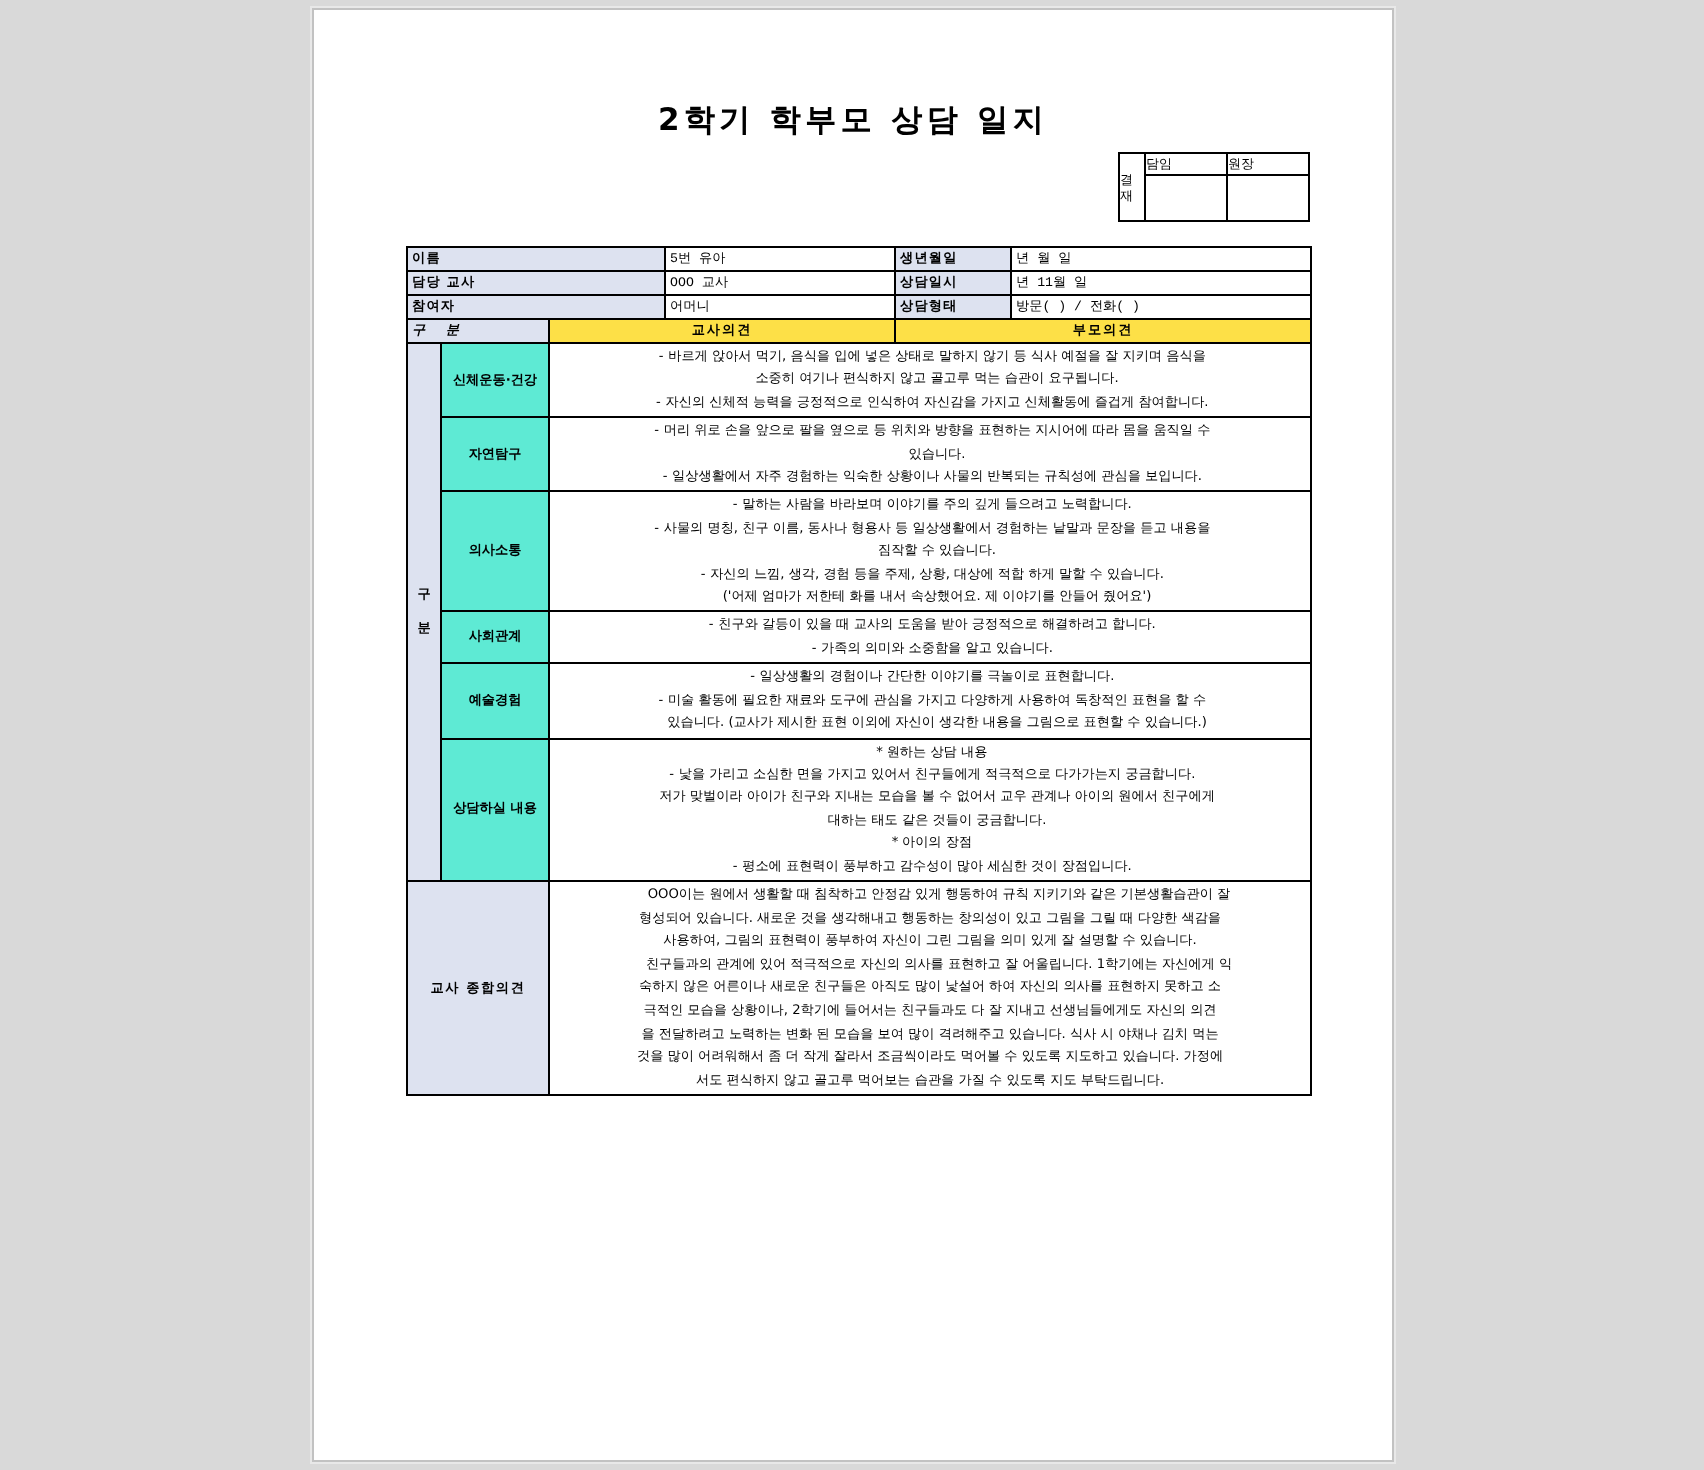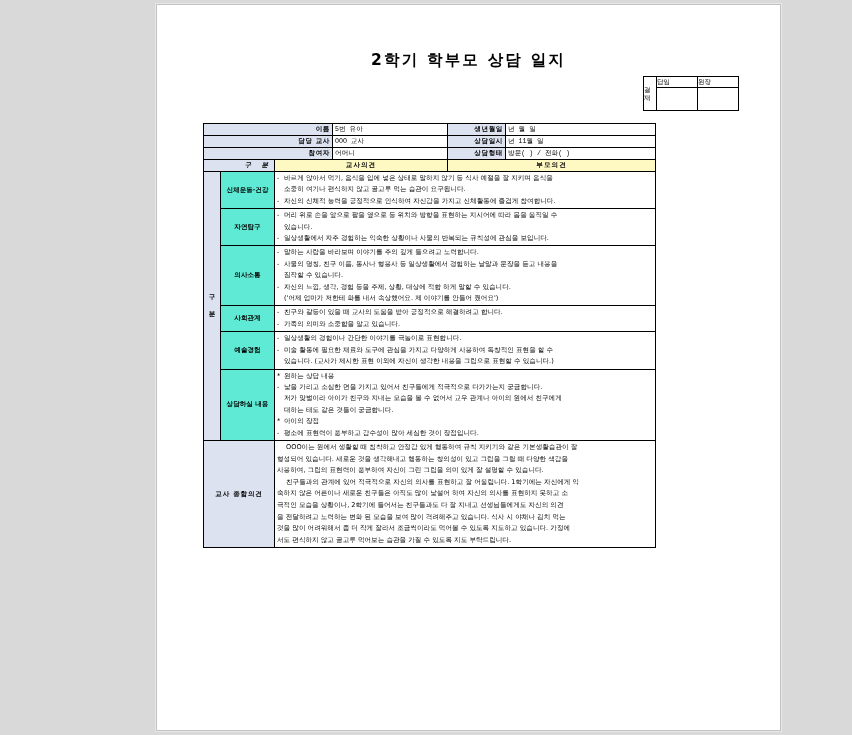--- a/index.html
+++ b/index.html
@@ -6,21 +6,21 @@
   html, body {
     margin: 0; padding: 0;
     width: 852px; height: 735px;
     background: #d9d9d9;
     font-family: "DejaVu Sans", "Liberation Sans", sans-serif;
     overflow: hidden;
   }
   .page-wrap {
     position: absolute;
     left: 156px; top: 4px;
-    width: 625px; height: 727px;
+    width: 541px; height: 727px;
     background: #ffffff;
     border: 1px solid #c2c2c2;
     box-shadow: 0 0 0 1px #e8e8e8;
   }
   .doc-title {
     text-align: center;
     font-size: 15.5px;
     font-weight: 700;
     letter-spacing: 2.2px;
     color: #000;
@@ -56,27 +56,27 @@
   .main-table td {
     border: 1px solid #000;
     font-size: 6.6px;
     color: #000;
     padding: 1px 2px;
     vertical-align: middle;
   }
   .hd {
     background: #dde2f0;
     font-weight: 700;
-    text-align: right;
+    text-align: left;
     letter-spacing: 0.6px;
   }
   .val { text-align: left; font-family: Liberation Mono, monospace; }
   .gubun-head { letter-spacing: 4px; font-style: italic; }
   .col-head {
-    background: #fef9c3;
+    background: #fde047;
     font-weight: 700;
     text-align: center;
     letter-spacing: 1px;
   }
   .side-vert {
     background: #dde2f0;
     font-weight: 700;
     text-align: center;
     vertical-align: middle;
     width: 17px;
@@ -94,21 +94,21 @@
   }
   .summary-label {
     background: #dde2f0;
     font-weight: 700;
     text-align: center;
     font-size: 6.8px;
     letter-spacing: 0.8px;
     margin-top: 28px;
   }
   .body-cell {
-    text-align: left;
+    text-align: center;
     padding: 3px 3px 3px 4px;
     line-height: 11.4px;
   }
   .body-cell .ln {
     display: block;
     white-space: nowrap;
   }
   .para {
     display: block;
     line-height: 11.6px;

